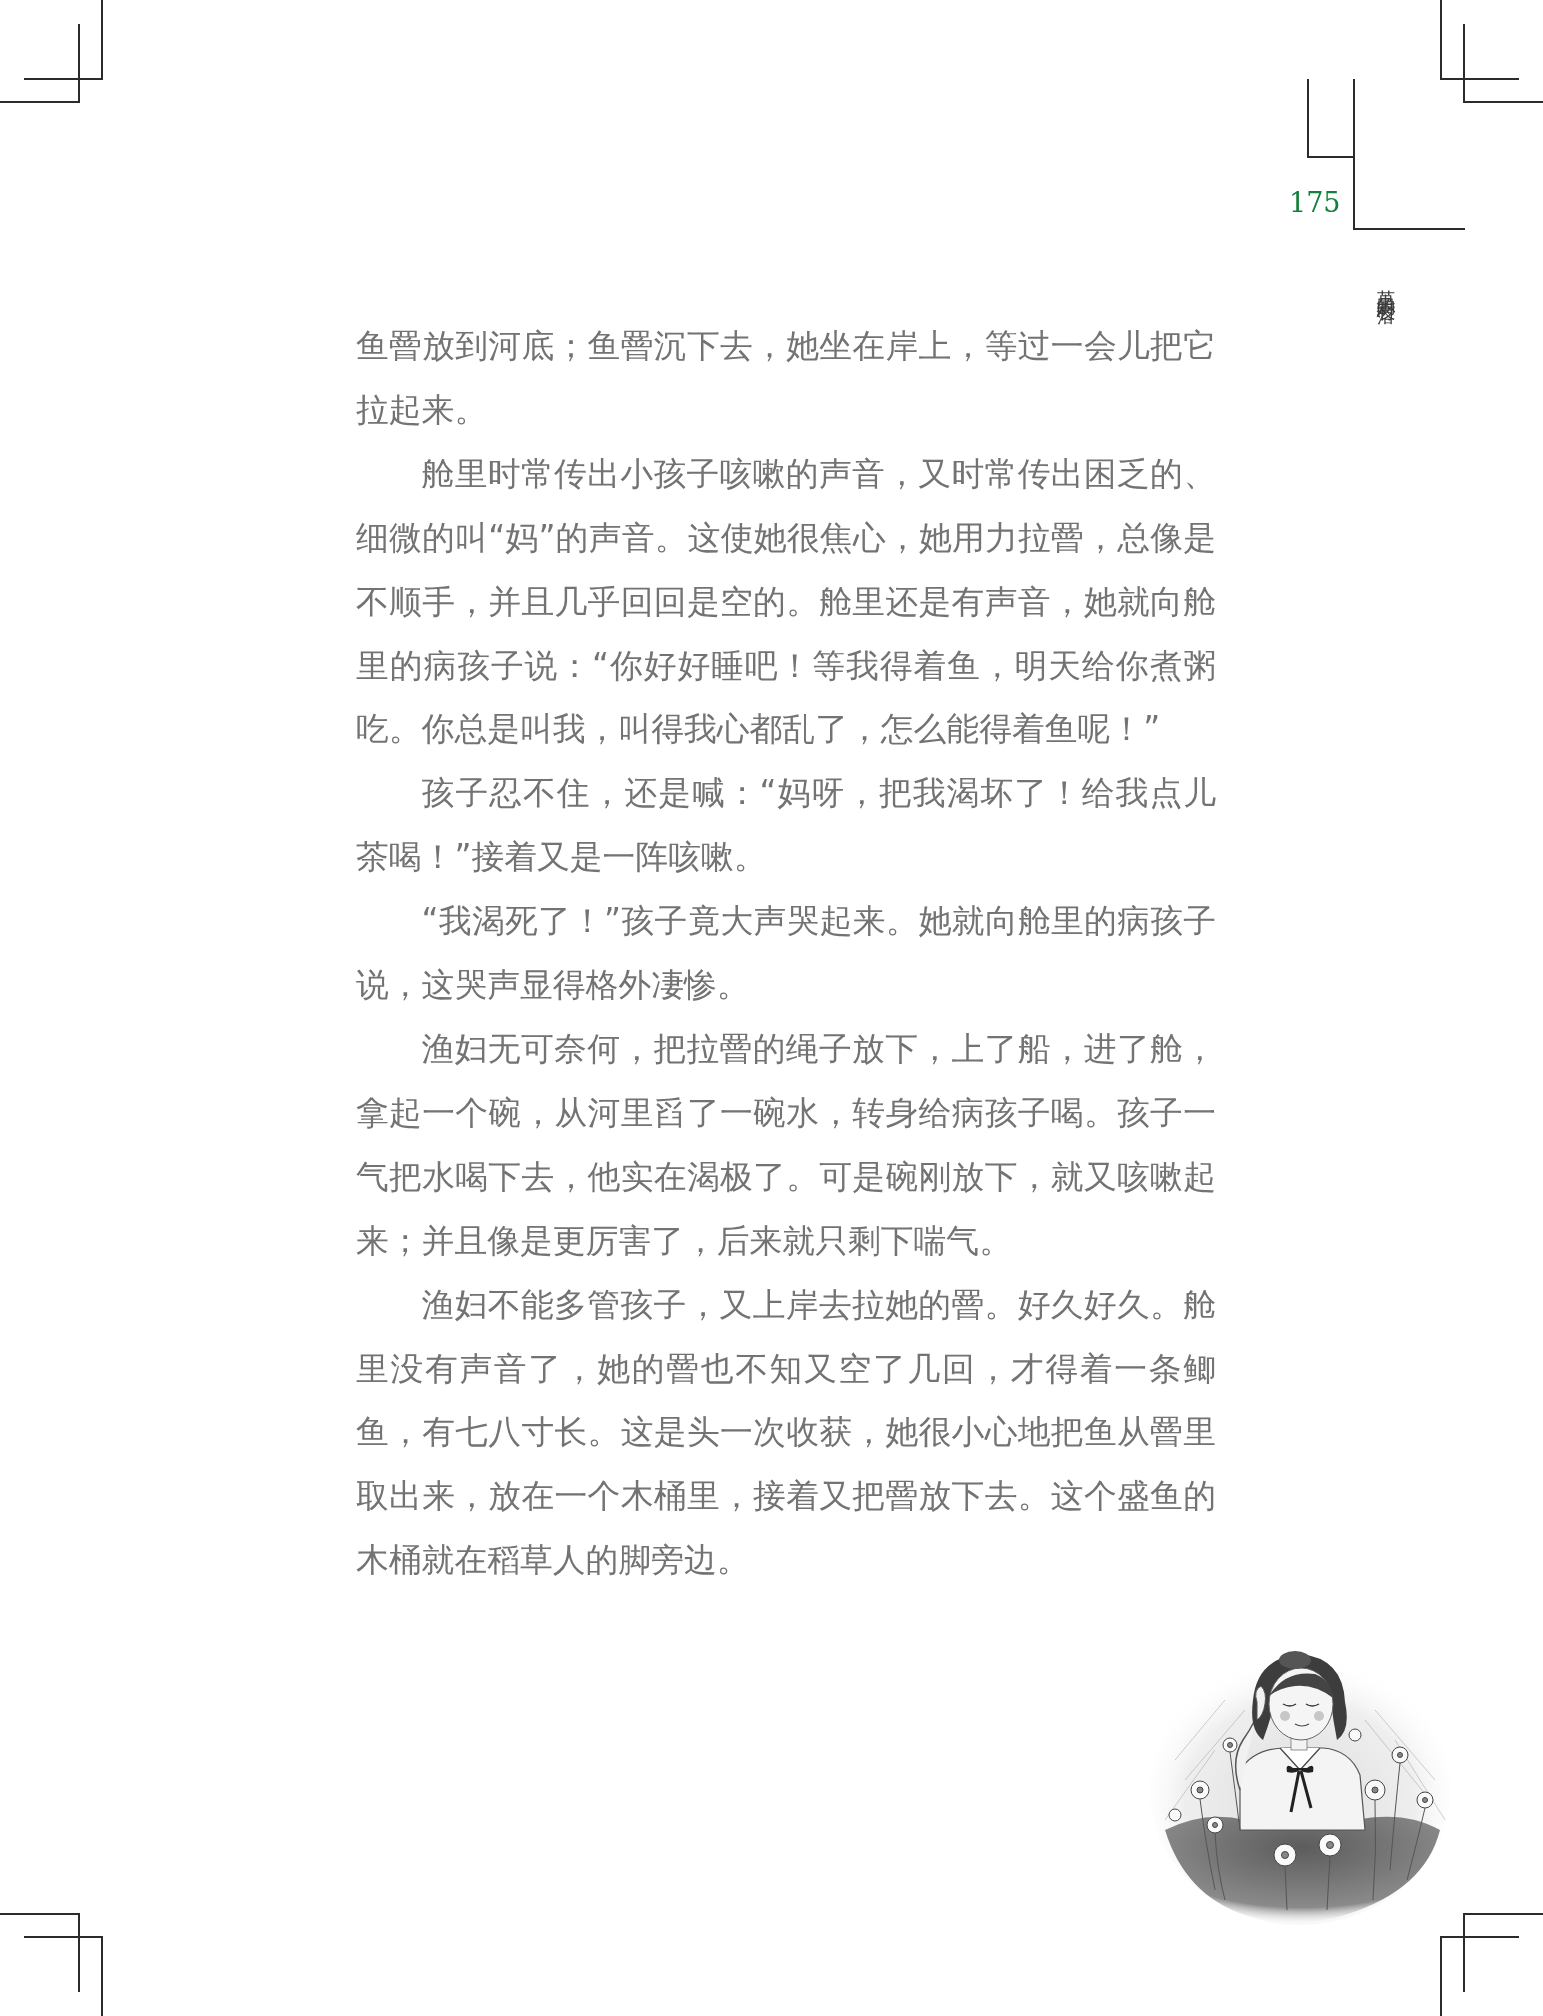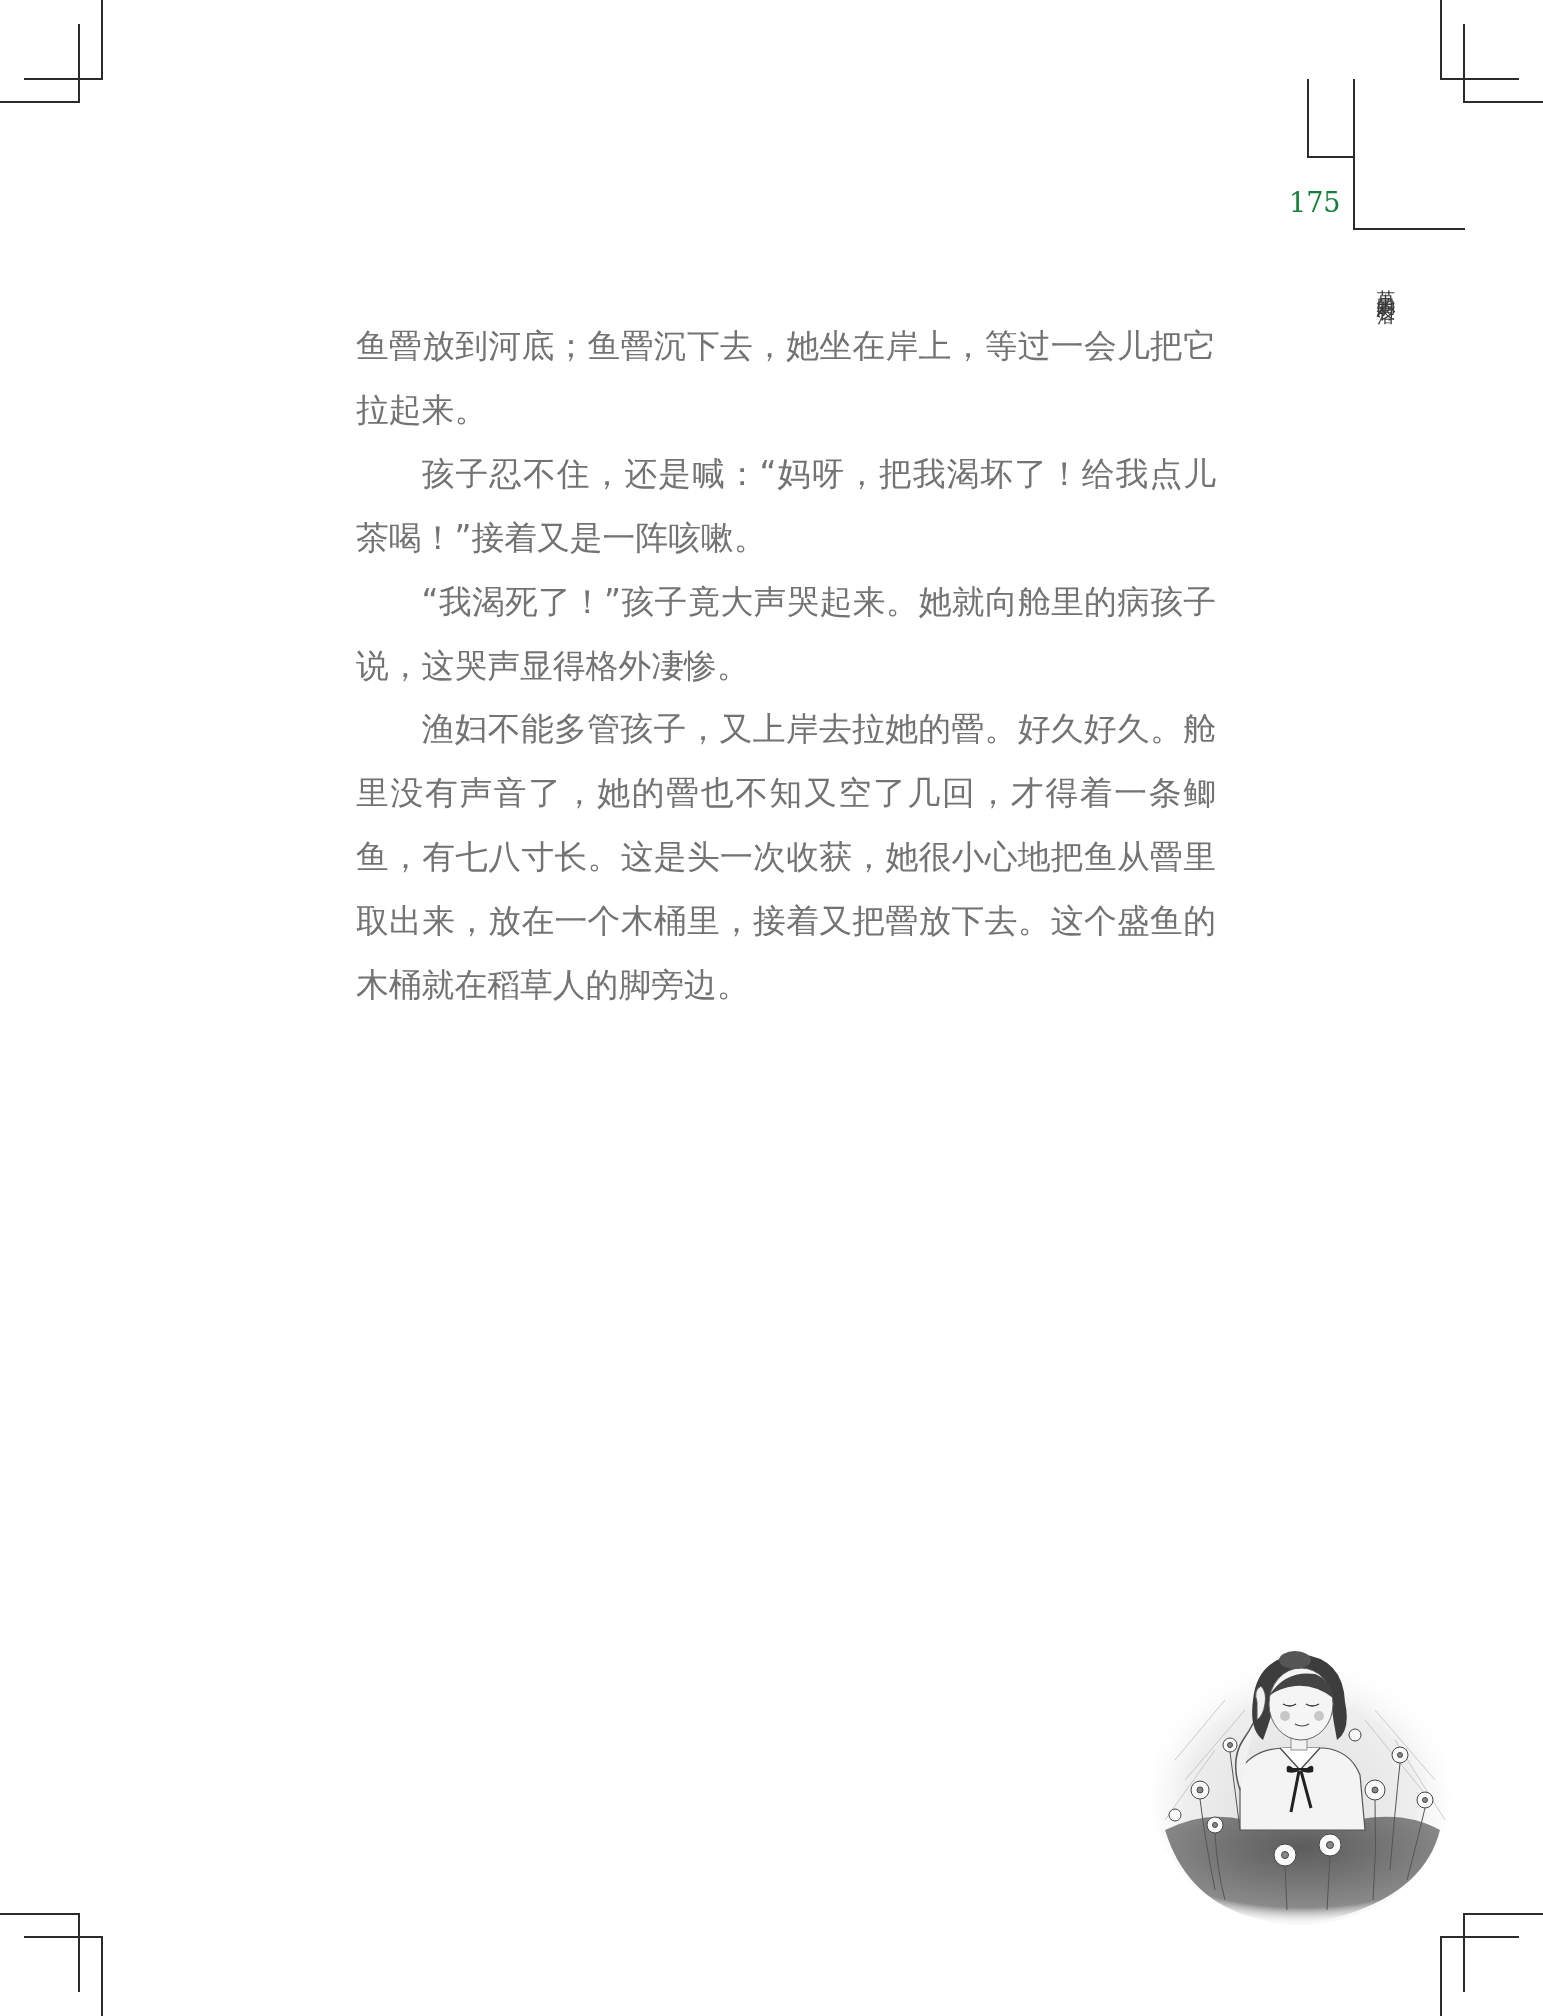--- a/index.html
+++ b/index.html
@@ -108,22 +108,24 @@
   <div class="line v" style="left:1353px; top:79px; height:151px;"></div>
   <div class="line h" style="left:1353px; top:228px; width:112px;"></div>
 </div>
 
 <div class="page-number">175</div>
 
 <div class="running-title">草虫的村落</div>
 
 <div class="body-text">
   <p class="no-indent">鱼罾放到河底；鱼罾沉下去，她坐在岸上，等过一会儿把它拉起来。</p>
+  <p>舱里时常传出小孩子咳嗽的声音，又时常传出困乏的、细微的叫“妈”的声音。这使她很焦心，她用力拉罾，总像是不顺手，并且几乎回回是空的。舱里还是有声音，她就向舱里的病孩子说：“你好好睡吧！等我得着鱼，明天给你煮粥吃。你总是叫我，叫得我心都乱了，怎么能得着鱼呢！”</p>
   <p>孩子忍不住，还是喊：“妈呀，把我渴坏了！给我点儿茶喝！”接着又是一阵咳嗽。</p>
   <p>“我渴死了！”孩子竟大声哭起来。她就向舱里的病孩子说，这哭声显得格外凄惨。</p>
+  <p>渔妇无可奈何，把拉罾的绳子放下，上了船，进了舱，拿起一个碗，从河里舀了一碗水，转身给病孩子喝。孩子一气把水喝下去，他实在渴极了。可是碗刚放下，就又咳嗽起来；并且像是更厉害了，后来就只剩下喘气。</p>
   <p>渔妇不能多管孩子，又上岸去拉她的罾。好久好久。舱里没有声音了，她的罾也不知又空了几回，才得着一条鲫鱼，有七八寸长。这是头一次收获，她很小心地把鱼从罾里取出来，放在一个木桶里，接着又把罾放下去。这个盛鱼的木桶就在稻草人的脚旁边。</p>
 </div>
 
 <div class="illustration">
   <svg width="310" height="290" viewBox="0 0 310 290" xmlns="http://www.w3.org/2000/svg">
     <defs>
       <radialGradient id="halo" cx="50%" cy="55%" r="55%">
         <stop offset="0%" stop-color="#bdbdbd" stop-opacity="0.55"></stop>
         <stop offset="70%" stop-color="#cfcfcf" stop-opacity="0.35"></stop>
         <stop offset="100%" stop-color="#ffffff" stop-opacity="0"></stop>

